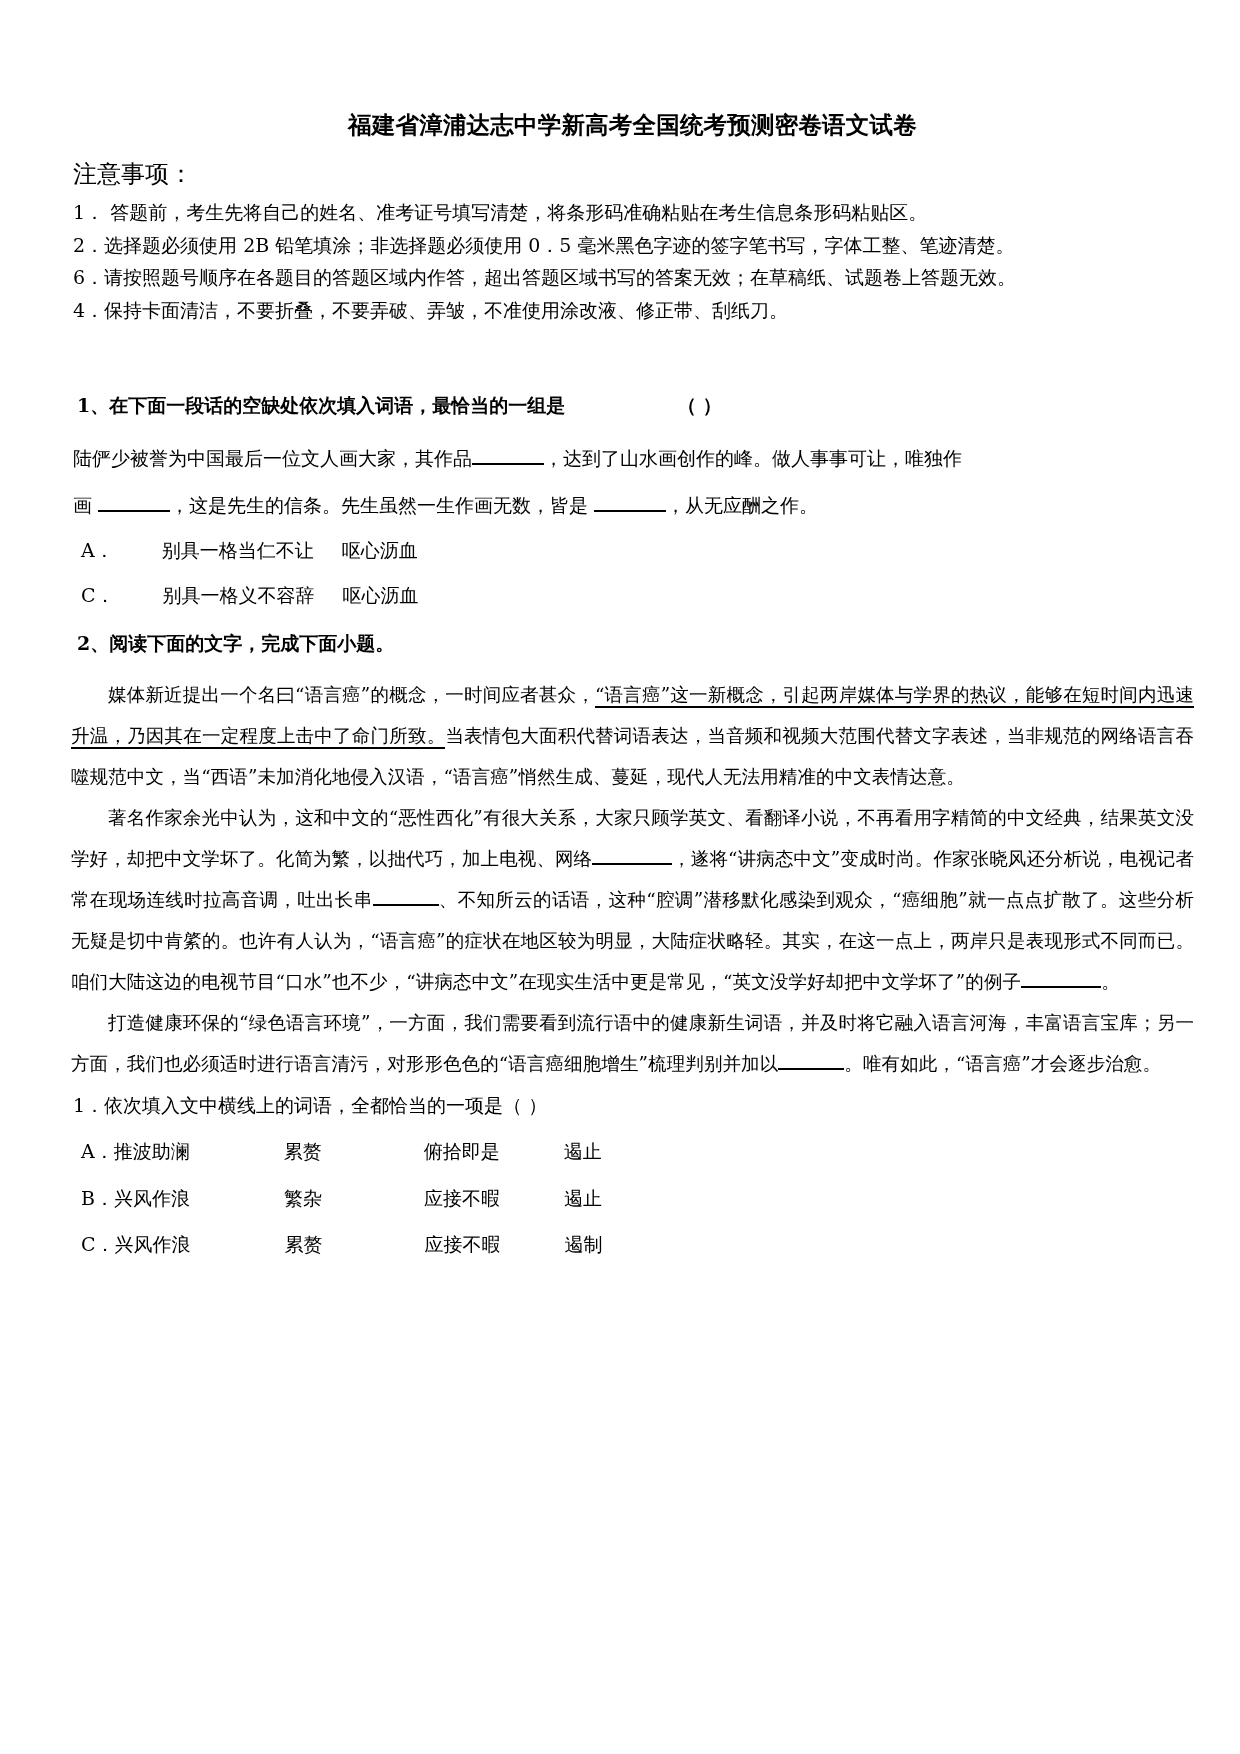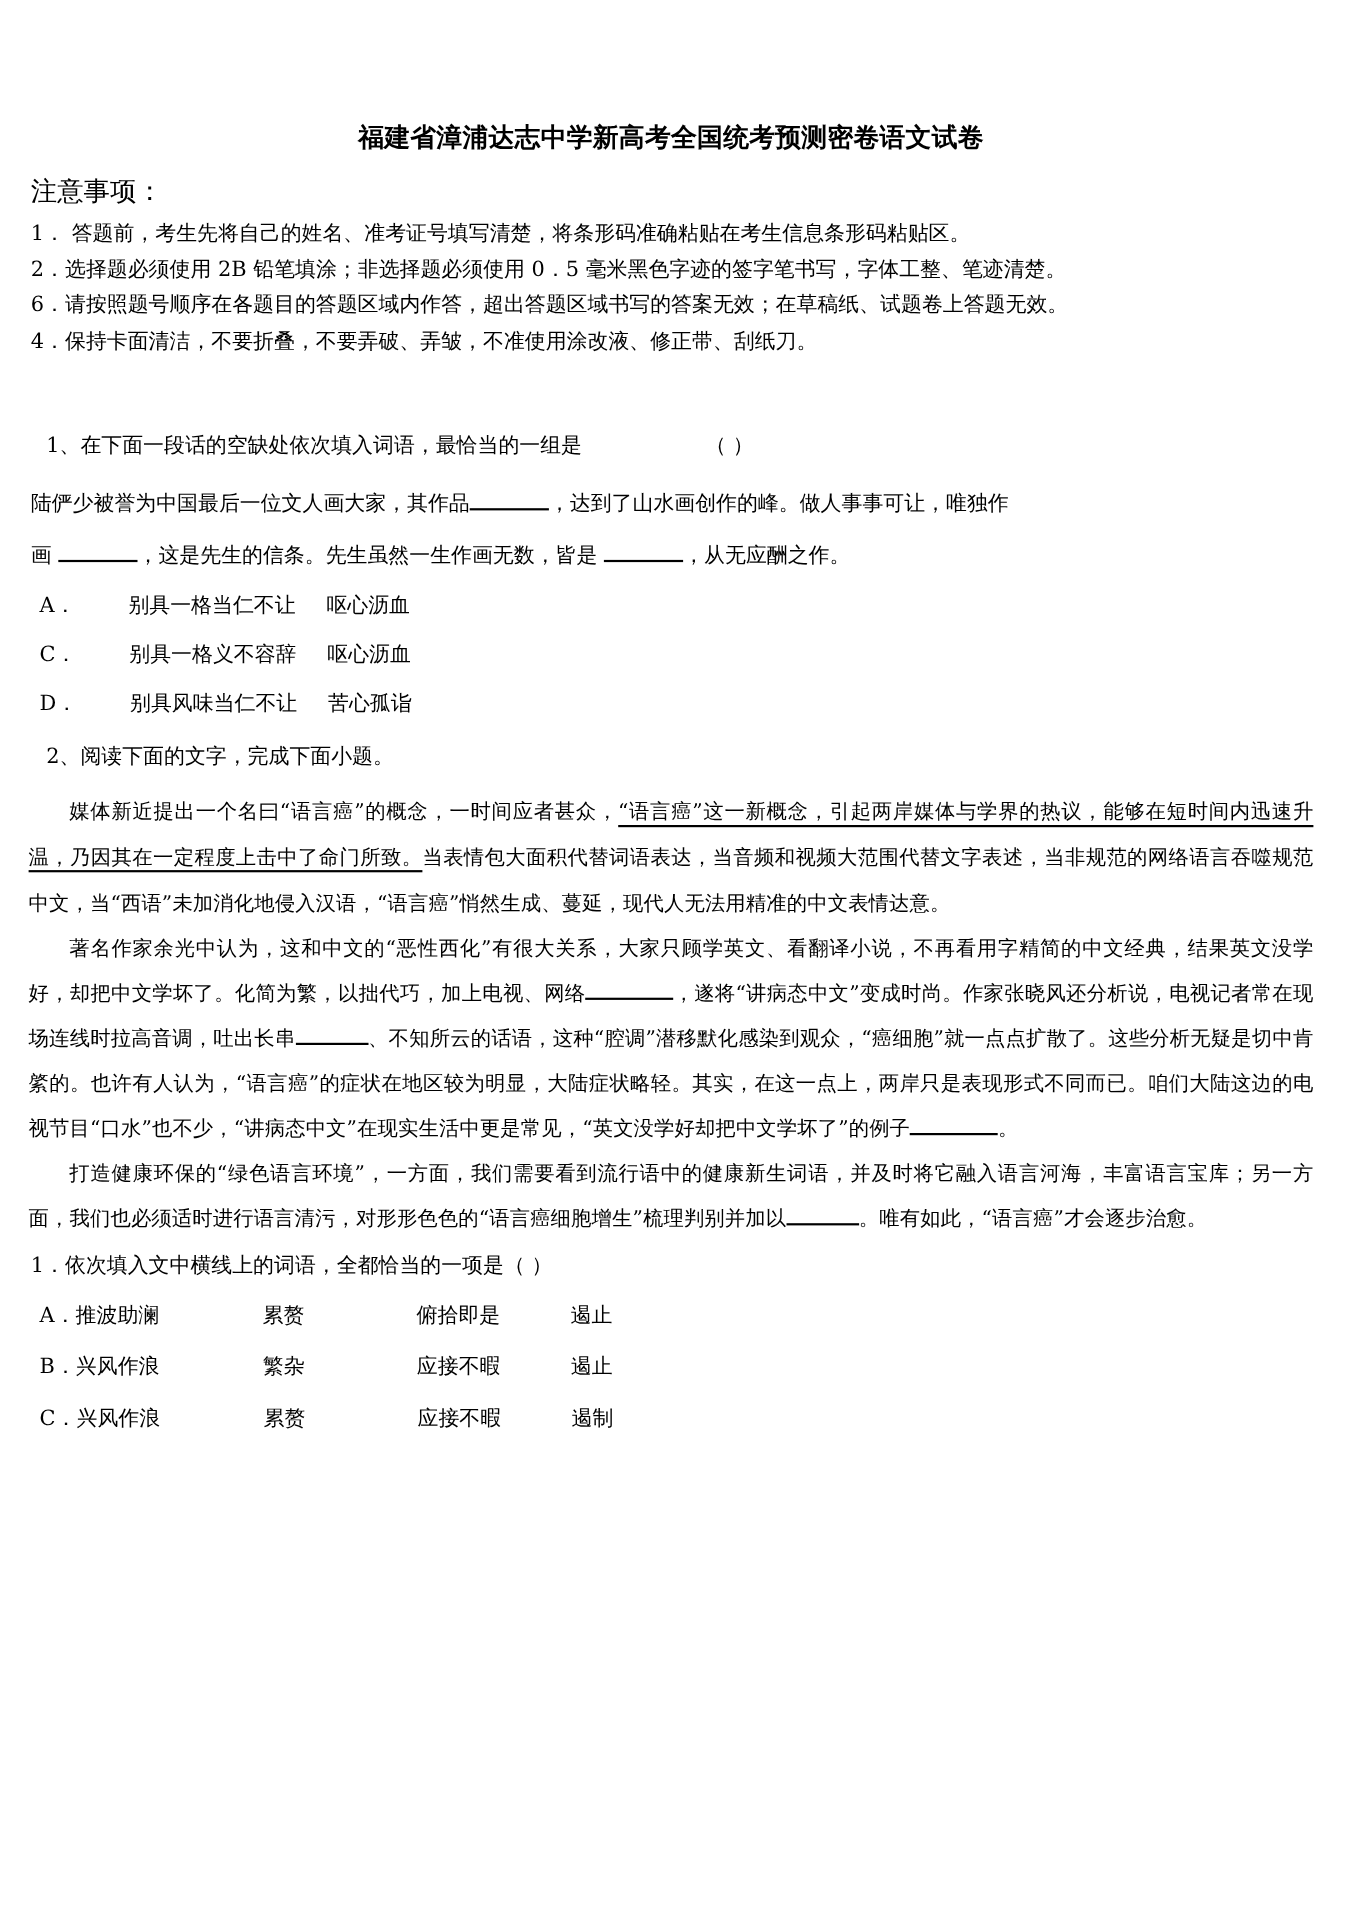--- a/index.html
+++ b/index.html
@@ -12,21 +12,21 @@
     height: 1754px;
     font-family: "DejaVu Serif", "Liberation Serif", serif;
     color: #000000;
     -webkit-font-smoothing: none;
   }
   .page {
     position: relative;
     width: 1240px;
     height: 1754px;
     box-sizing: border-box;
-    padding: 108px 46px 0 26px;
+    padding: 108px 46px 0 71px;
   }
   .doc-title {
     text-align: center;
     font-weight: bold;
     font-size: 23.5px;
     letter-spacing: 0.2px;
     margin: 0 0 12px 0;
     line-height: 1.5;
   }
   .notice-head {
@@ -39,21 +39,22 @@
     line-height: 1.72;
     margin: 0 0 0 2px;
     white-space: nowrap;
   }
   .gap-lg { height: 62px; }
   .gap-sm { height: 14px; }
 
   .q-stem {
     font-size: 19px;
     line-height: 1.7;
-    margin: 0 0 0 16px;
+    margin: 0 0 0 6px;
+    font-weight: bold;
   }
   .q-stem .paren-gap { display: inline-block; width: 112px; }
 
   .fill-line {
     font-size: 19px;
     line-height: 2.45;
     margin: 0 0 0 2px;
   }
   .blank {
     display: inline-block;
@@ -124,21 +125,20 @@
 
   <p class="fill-line"><span>陆俨少被誉为中国最后一位文人画大家，其作品</span><span class="blank w-md"></span><span>，达到了山水画创作的峰。做人事事可让，唯独作</span></p>
 
   <p class="fill-line"><span>画</span>&nbsp;<span class="blank w-md"></span><span>，这是先生的信条。先生虽然一生作画无数，皆是</span>&nbsp;<span class="blank w-md"></span><span>，从无应酬之作。</span></p>
 
   <p class="opt-row"><span class="opt-label">A．</span><span class="opt-cell c1">别具一格</span><span class="opt-cell c2">当仁不让</span><span class="opt-cell c3">呕心沥血</span></p>
 
 
   <p class="opt-row"><span class="opt-label">C．</span><span class="opt-cell c1">别具一格</span><span class="opt-cell c2">义不容辞</span><span class="opt-cell c3">呕心沥血</span></p>
 
-  <p class="opt-row"><span class="opt-label">D．</span><span class="opt-cell c1">别具风味</span><span class="opt-cell c2">当仁不让</span><span class="opt-cell c3">苦心孤诣</span></p>
 
   <p class="q-stem" style="margin-top:10px;">2、阅读下面的文字，完成下面小题。</p>
 
   <div class="gap-sm"></div>
 
   <p class="passage-p"><span>媒体新近提出一个名曰“语言癌”的概念，一时间应者甚众，</span><span class="u">“语言癌”这一新概念，引起两岸媒体与学界的热议，能够在短时间内迅速升温，乃因其在一定程度上击中了命门所致。</span><span>当表情包大面积代替词语表达，当音频和视频大范围代替文字表述，当非规范的网络语言吞噬规范中文，当“西语”未加消化地侵入汉语，“语言癌”悄然生成、蔓延，现代人无法用精准的中文表情达意。</span></p>
 
   <p class="passage-p"><span>著名作家余光中认为，这和中文的“恶性西化”有很大关系，大家只顾学英文、看翻译小说，不再看用字精简的中文经典，结果英文没学好，却把中文学坏了。化简为繁，以拙代巧，加上电视、网络</span><span class="inline-blank"></span><span>，遂将“讲病态中文”变成时尚。作家张晓风还分析说，电视记者常在现场连线时拉高音调，吐出长串</span><span class="inline-blank narrow"></span><span>、不知所云的话语，这种“腔调”潜移默化感染到观众，“癌细胞”就一点点扩散了。这些分析无疑是切中肯綮的。也许有人认为，“语言癌”的症状在地区较为明显，大陆症状略轻。其实，在这一点上，两岸只是表现形式不同而已。咱们大陆这边的电视节目“口水”也不少，“讲病态中文”在现实生活中更是常见，“英文没学好却把中文学坏了”的例子</span><span class="inline-blank"></span><span>。</span></p>
 
   <p class="passage-p"><span>打造健康环保的“绿色语言环境”，一方面，我们需要看到流行语中的健康新生词语，并及时将它融入语言河海，丰富语言宝库；另一方面，我们也必须适时进行语言清污，对形形色色的“语言癌细胞增生”梳理判别并加以</span><span class="inline-blank narrow"></span><span>。唯有如此，“语言癌”才会逐步治愈。</span></p>

